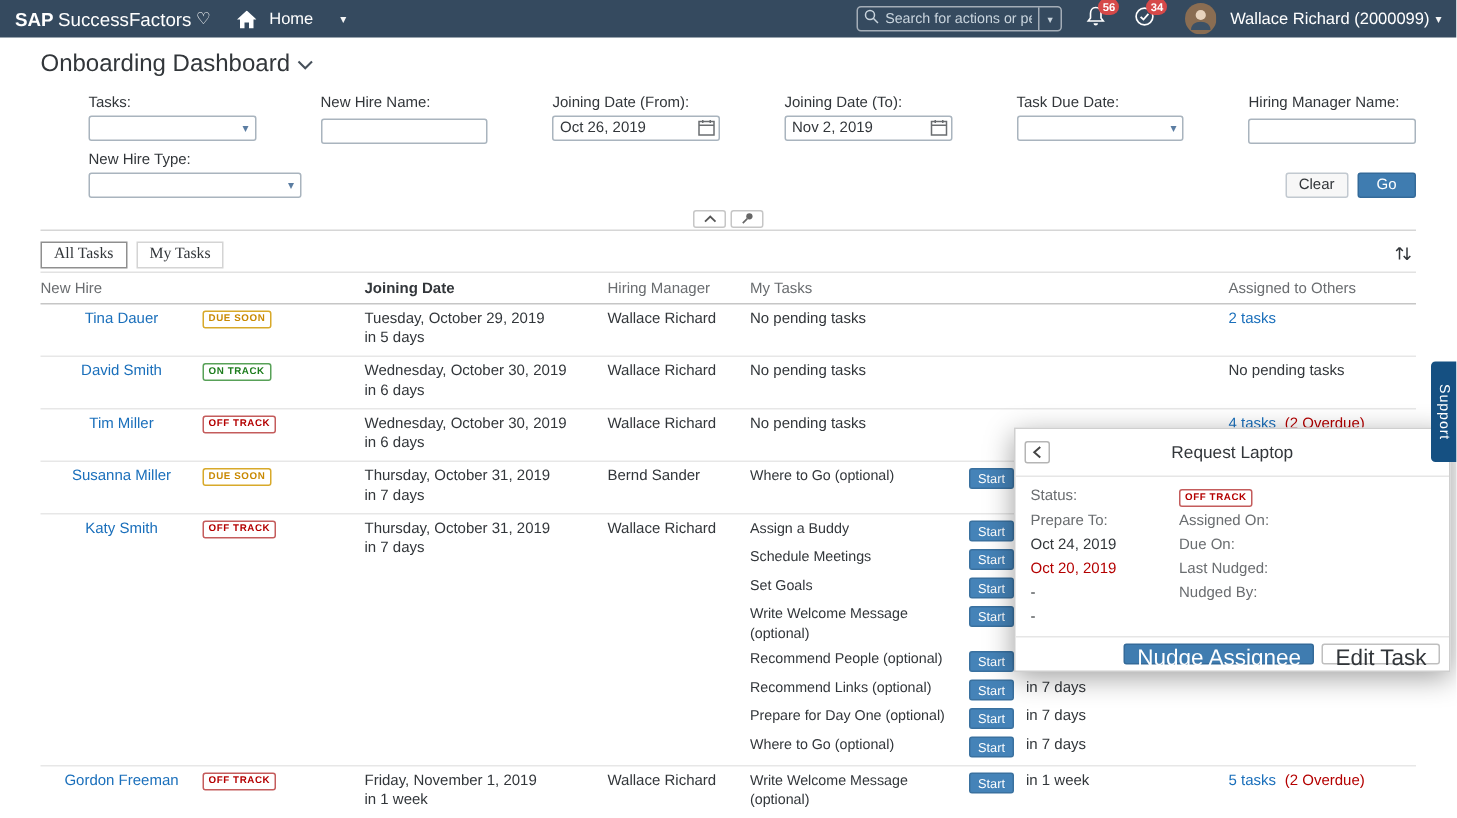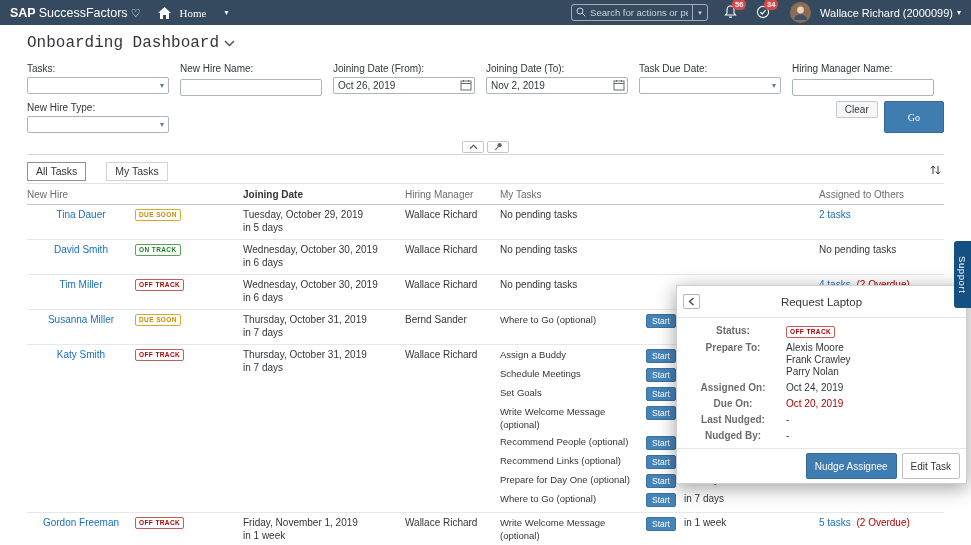--- a/index.html
+++ b/index.html
@@ -10,55 +10,55 @@
     overflow: hidden; position: relative;
   }
   .link { color:#1a6fbb; text-decoration:none; cursor:pointer;text-align:center; }
 
   
   .shell { height:25px; background:#354a5f; display:flex; align-items:center; padding:0 10px; color:#fff; gap:9px; font-size:11px; }
   .brand { display:flex; align-items:center; gap:3px; font-size:12.5px; white-space:nowrap; }
   .brand .sap { font-weight:bold; }
   .heart { font-size:11px; line-height:10px; }
   .home-icon { display:flex; align-items:center; margin-left:8px; cursor:pointer; }
-  .home-menu { display:flex; align-items:center; gap:18px; cursor:pointer;font-family:Liberation Serif, serif; }
+  .home-menu { display:flex; align-items:center; gap:18px; cursor:pointer; }
   .chev { font-size:8px; opacity:.95; }
   .search-box { margin-left:auto; display:flex; align-items:center; width:137px; height:17px; border:1px solid rgba(255,255,255,.55); border-radius:3px; padding-left:4px; color:#c9d4dd; font-size:9.5px; gap:4px; cursor:text; }
   .search-ph { flex:1; white-space:nowrap; overflow:hidden; }
   .search-dd { width:15px; align-self:stretch; border-left:1px solid rgba(255,255,255,.55); display:flex; align-items:center; justify-content:center; font-size:7px; cursor:pointer; }
   .icon-wrap { position:relative; width:16px; height:16px; margin-left:7px; cursor:pointer; display:flex; align-items:flex-end; }
   .cnt { position:absolute; top:-6px; left:8px; background:#d64949; border-radius:7px; font-size:7.5px; line-height:9px; padding:1px 3px; color:#fff; font-weight:bold; }
   .avatar { width:21px; height:21px; border-radius:50%; overflow:hidden; margin-left:9px; cursor:pointer; flex:0 0 21px; }
   .user-menu { display:flex; align-items:center; gap:4px; font-size:11px; cursor:pointer; white-space:nowrap; }
 
   
-  .title-row { display:flex; align-items:flex-start; gap:5px; padding:9px 27px 5px;font-family:Liberation Mono, monospace; }
+  .title-row { display:flex; align-items:flex-start; gap:5px; padding:9px 27px 5px; }
   .page-title { font-size:16px; font-weight:normal; color:#32363a; }
 
   
   .filters { padding:6px 27px 0; }
   .frow { display:flex; gap:11px; }
-  .ffield { width:142px; }
+  .ffield { width:142px;margin-left:32px; }
   .flabel { display:block; font-size:10px; color:#32363a; margin-bottom:3px; white-space:nowrap; }
   .tin, .select, .datewrap { width:100%; height:17px; border:1px solid #a9b4be; border-radius:2px; background:#fff; font-size:10px; color:#32363a; }
   .tin { padding:0 4px; font-family:inherit; }
   .select { display:flex; align-items:center; cursor:pointer; padding:0 4px; }
   .sel-arrow { margin-left:auto; color:#5b7da2; font-size:8px; }
   .datewrap { position:relative; border:none; }
   .datewrap .tin { width:100%; height:17px; padding-right:18px; border:1px solid #a9b4be; }
   .cal-btn { position:absolute; right:2px; top:2px; width:14px; height:13px; border:none; background:none; padding:0; cursor:pointer; }
   .frow2 { margin-top:5px; display:flex; gap:11px; align-items:flex-end; }
   .actions { margin-left:auto; display:flex; gap:6px; }
   .btn-light { height:17px; font-size:10px; padding:0 8px; background:#f7f7f7; border:1px solid #c2c9d0; border-radius:2px; color:#32363a; cursor:pointer; font-family:inherit; }
-  .btn-primary { height:32px; font-size:10px; padding:0 23px; background:#3f7cb0; border:1px solid #346a99; border-radius:2px; color:#fff; cursor:pointer; font-family:Liberation Serif, serif; }
+  .btn-primary { height:17px; font-size:10px; padding:0 12px; background:#3f7cb0; border:1px solid #346a99; border-radius:2px; color:#fff; cursor:pointer; font-family:Liberation Sans, sans-serif; }
   .collapse-strip { margin-top:6px; height:16px; border-bottom:1px solid #d6d6d6; display:flex; justify-content:center; align-items:center; gap:3px; }
   .mini-btn { width:22px; height:12px; background:#fff; border:1px solid #c6c6c6; border-radius:2px; display:flex; align-items:center; justify-content:center; padding:0; cursor:pointer; }
 
   
-  .tabs-row { display:flex; align-items:center; gap:20px; margin:7px 27px 0; border-bottom:1px solid #e2e2e2; padding-bottom:2px; }
+  .tabs-row { display:flex; align-items:center; gap:6px; margin:7px 27px 0; border-bottom:1px solid #e2e2e2; padding-bottom:2px;font-family:Liberation Serif, serif; }
   .tab { font-size:10.5px; padding:2px 8px 3px; background:#fff; cursor:pointer; }
   .tab.active { border:1px solid #8f8f8f; }
   .tab.inactive { border:1px solid #d4d4d4; color:#32363a; }
   .sort-btn { margin-left:auto; background:none; border:none; padding:0 2px; cursor:pointer; }
 
   
   .thead, .trow { display:grid; grid-template-columns:216px 162px 95px 319px 117px; }
   .thead { margin:0 27px; font-size:10px; color:#6a6d70; padding:5px 0 4px; border-bottom:1px solid #c6c6c6; }
   .th-joining { color:#32363a; font-weight:bold; }
   .trows { margin:0 27px; }
@@ -75,25 +75,25 @@
   .start-btn { flex:0 0 30px; height:14px; font-size:8.5px; color:#fff; background:#4583b8; border:1px solid #3a719f; border-radius:2px; padding:0; line-height:11px; cursor:pointer; font-family:inherit; }
   .t-due { margin-left:8px; font-size:10px; }
   .overdue { color:#b40000; margin-left:3px; }
 
   
   .popup { position:absolute; left:676px; top:285px; width:291px; background:#fff; border:1px solid #cfcfcf; box-shadow:0 4px 18px rgba(0,0,0,.38); z-index:40; }
   .popup-header { display:flex; align-items:center; padding:8px 6px; border-bottom:1px solid #e6e6e6; }
   .back-btn { width:17px; height:15px; border:1px solid #b5b5b5; background:#fff; border-radius:2px; display:flex; align-items:center; justify-content:center; padding:0; cursor:pointer; }
   .popup-title { flex:1; text-align:center; font-size:11.5px; color:#32363a; margin-right:17px; }
   .popup-body { padding:7px 10px 6px; display:grid; grid-template-columns:92px 1fr; column-gap:7px; row-gap:4px; font-size:10px; }
-  .plabel { text-align:center; color:#6a6d70; line-height:12px;font-weight:bold; }
+  .plabel { text-align:left; color:#6a6d70; line-height:12px; }
   .pval { color:#32363a; line-height:12px; }
   .red { color:#b40000; }
   .popup-footer { border-top:1px solid #e6e6e6; padding:4px 6px; display:flex; justify-content:flex-end; gap:5px; }
-  .pbtn { height:26px; font-size:10px; border-radius:2px; padding:0 8px; cursor:pointer; font-family:inherit; }
+  .pbtn { height:14px; font-size:15px; border-radius:2px; padding:0 8px; cursor:pointer; font-family:inherit; }
   .pbtn.primary { background:#3f7cb0; color:#fff; border:1px solid #346a99; }
   .pbtn.default { background:#fff; color:#32363a; border:1px solid #bfbfbf; }
 
   
   .support-tab { position:absolute; right:0; top:241px; width:17px; height:67px; background:#155082; border-radius:3px 0 0 3px; display:flex; align-items:center; justify-content:center; z-index:60; cursor:pointer; }
   .support-label { writing-mode:vertical-rl; color:#fff; font-size:9.5px; letter-spacing:.6px; }
 </style>
 </head>
 <body>
 
@@ -419,25 +419,20 @@
           <path d="M5.5 1 1.5 4.5 5.5 8" fill="none" stroke="#444" stroke-width="1.3"></path>
         </svg>
     </button>
     <div class="popup-title">Request Laptop</div>
   </div>
   <div class="popup-body">
     <div class="plabel">Status:</div>
     <div class="pval"><span class="badge off-track">OFF TRACK</span></div>
 
     <div class="plabel">Prepare To:</div>
-    <div class="pval">
-      <div>Alexis Moore</div>
-      <div>Frank Crawley</div>
-      <div>Parry Nolan</div>
-    </div>
 
     <div class="plabel">Assigned On:</div>
     <div class="pval">Oct 24, 2019</div>
 
     <div class="plabel">Due On:</div>
     <div class="pval red">Oct 20, 2019</div>
 
     <div class="plabel">Last Nudged:</div>
     <div class="pval">-</div>
 

